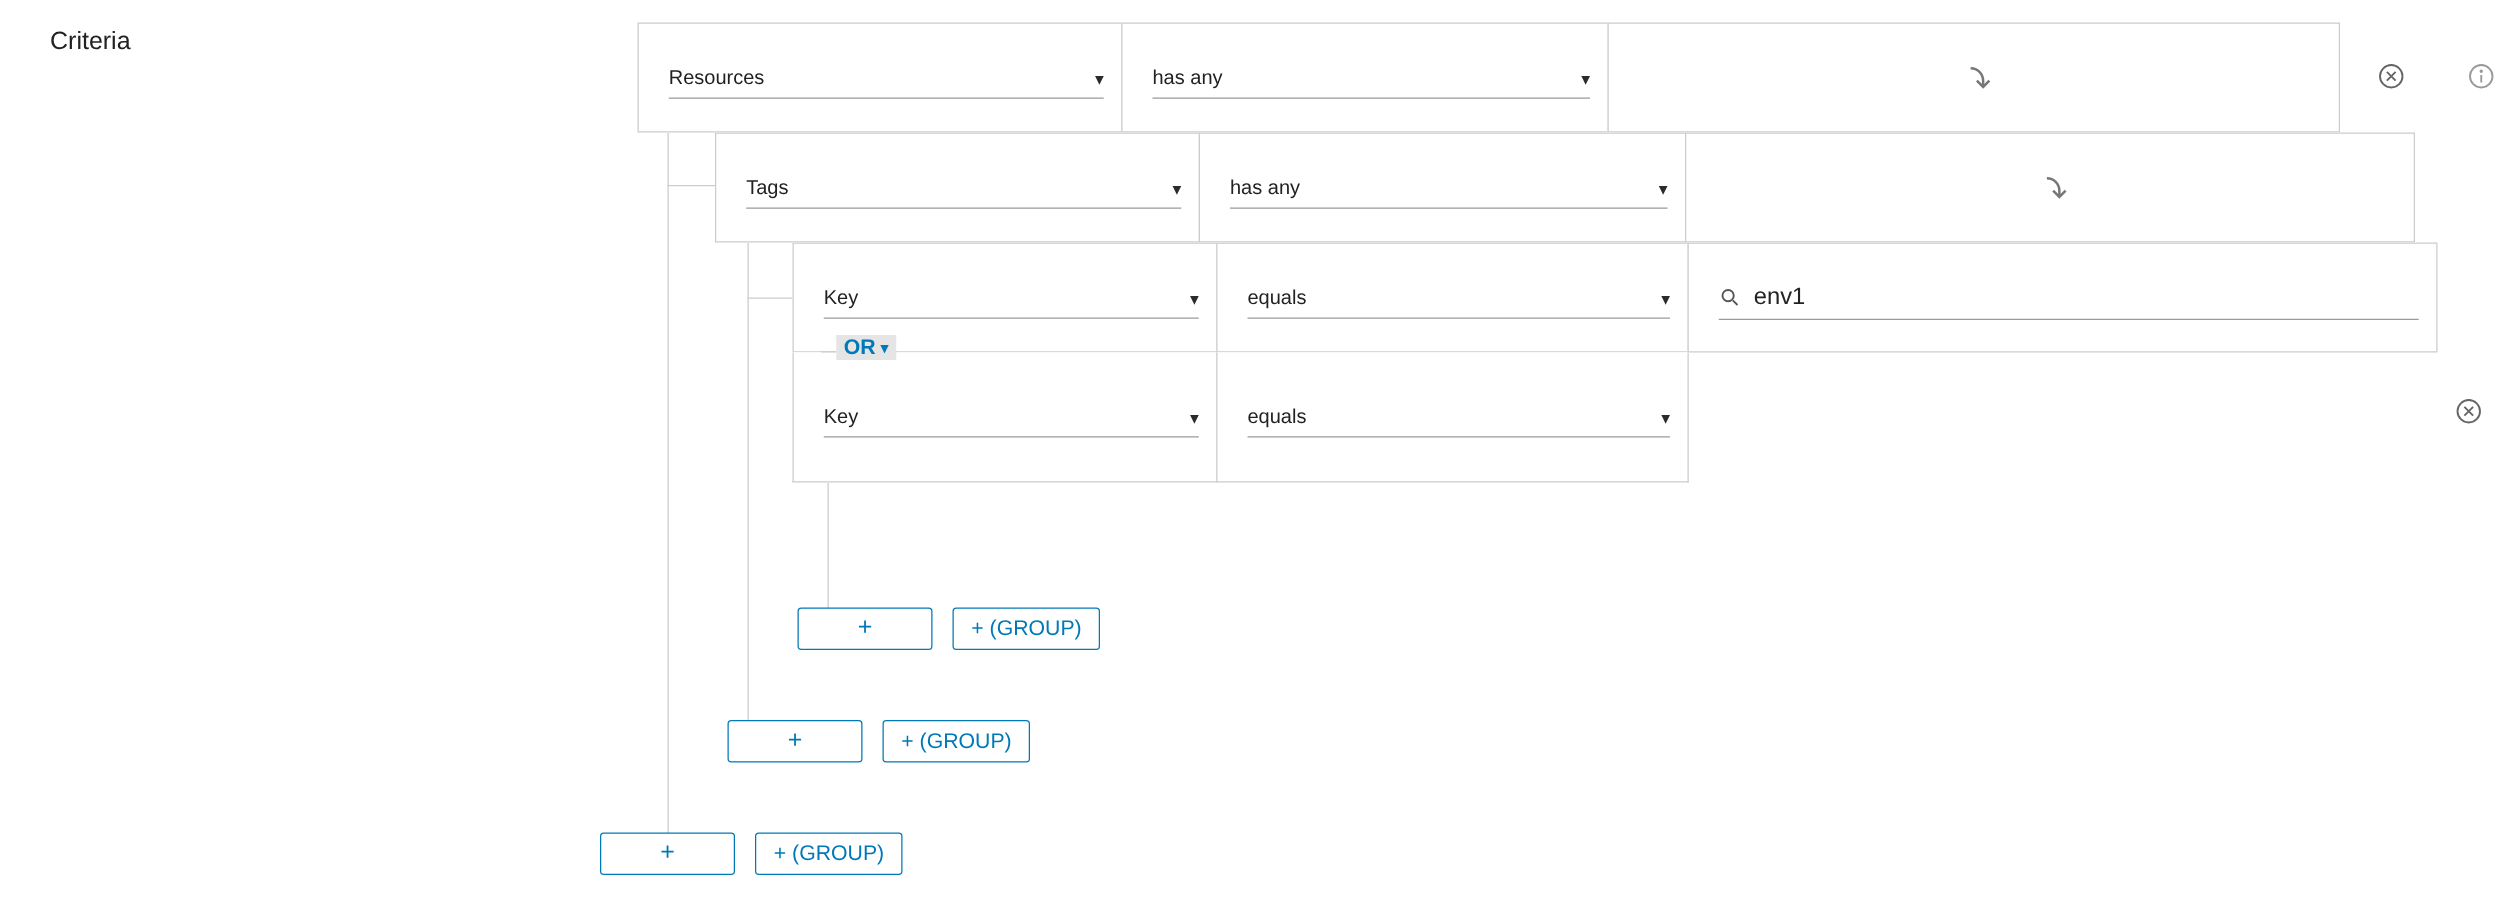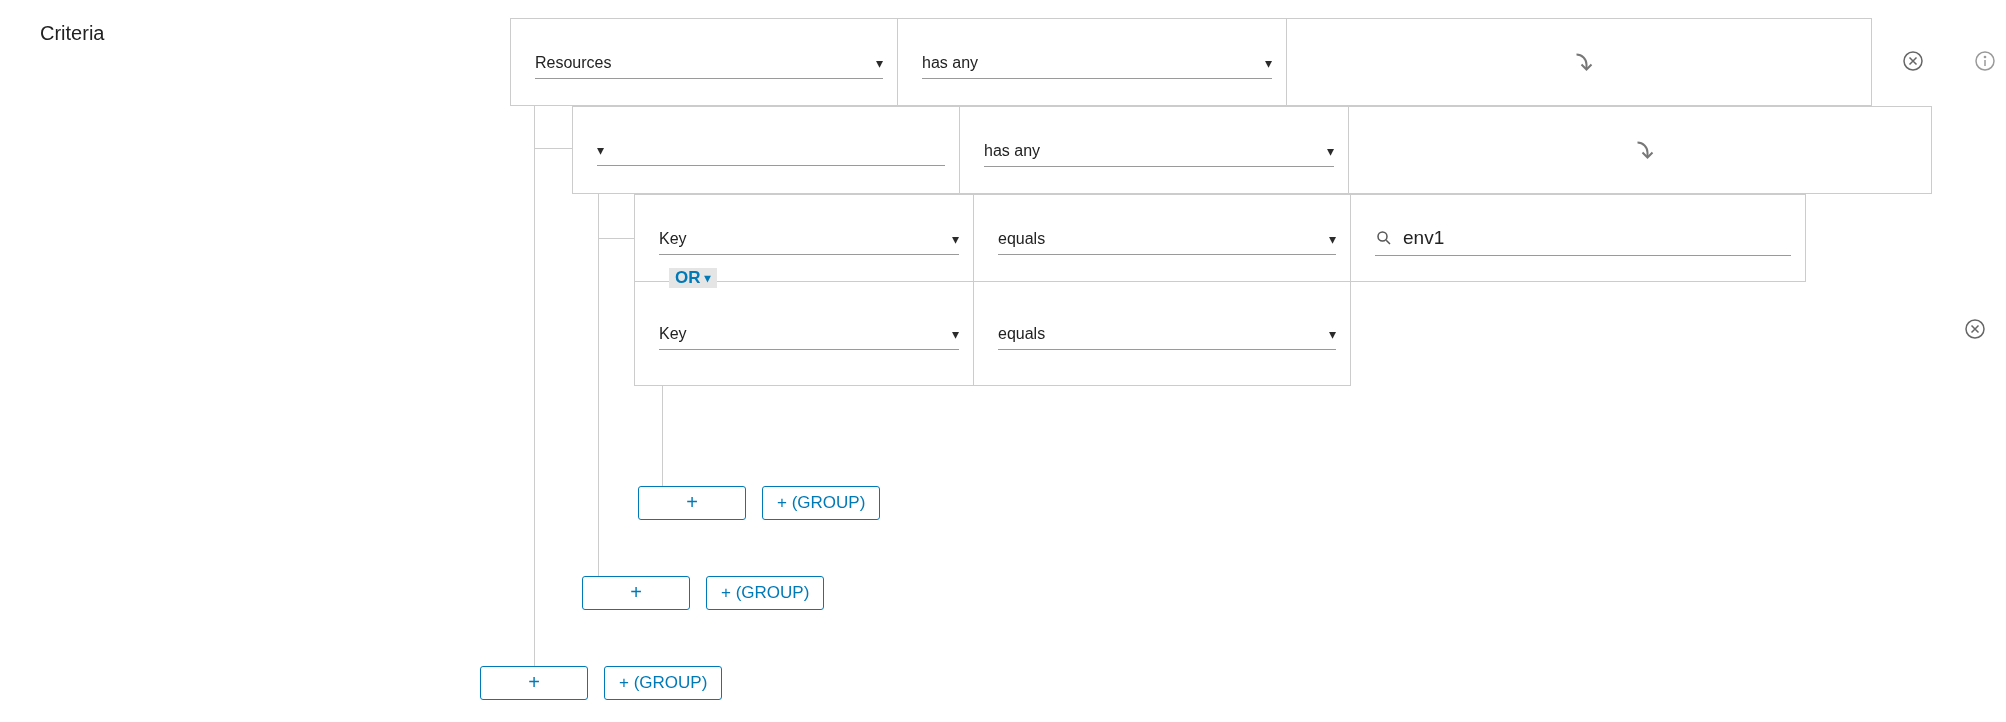--- a/index.html
+++ b/index.html
@@ -88,21 +88,21 @@
   .row1 { left: 62px; top: 88px; }
   .row1 .c-field  { width: 388px; }
   .row1 .c-op     { width: 390px; }
   .row1 .c-arrow  { width: 584px; }
 
   
   .row2a { left: 124px; top: 176px; }
   .row2b { left: 124px; top: 264px; height: 104px; }
   .row2a .c-field, .row2b .c-field { width: 340px; }
   .row2a .c-op,    .row2b .c-op    { width: 378px; }
-  .row2a .c-val,   .row2b .c-val   { width: 456px; }
+  .row2a .c-val,   .row2b .c-val   { width: 600px; }
 
   .row2b .cell { border-top: none; }
   .row2b .c-field { position: relative; }
   .or-badge {
     position: absolute;
     top: -14px;
     left: 34px;
     background: #e5e5e5;
     padding: 0 6px;
     color: #0079b8;
@@ -205,20 +205,21 @@
       <svg class="circ-icon" viewBox="0 0 24 24" fill="none" stroke="#9a9a9a" stroke-width="1.5">
         <circle cx="12" cy="12" r="9"></circle>
           <circle cx="12" cy="8" r="0.6" fill="#9a9a9a"></circle>
           <path d="M12 11v6"></path>
       </svg>
     </div>
 
     <div class="crit-row row1">
       <div class="cell c-field">
         <div class="select-like">
+          <span class="label">Tags</span>
           <span class="chev">▾</span>
         </div>
       </div>
       <div class="cell c-op">
         <div class="select-like">
           <span class="label">has any</span>
           <span class="chev">▾</span>
         </div>
       </div>
       <div class="cell c-arrow arrow-cell">

